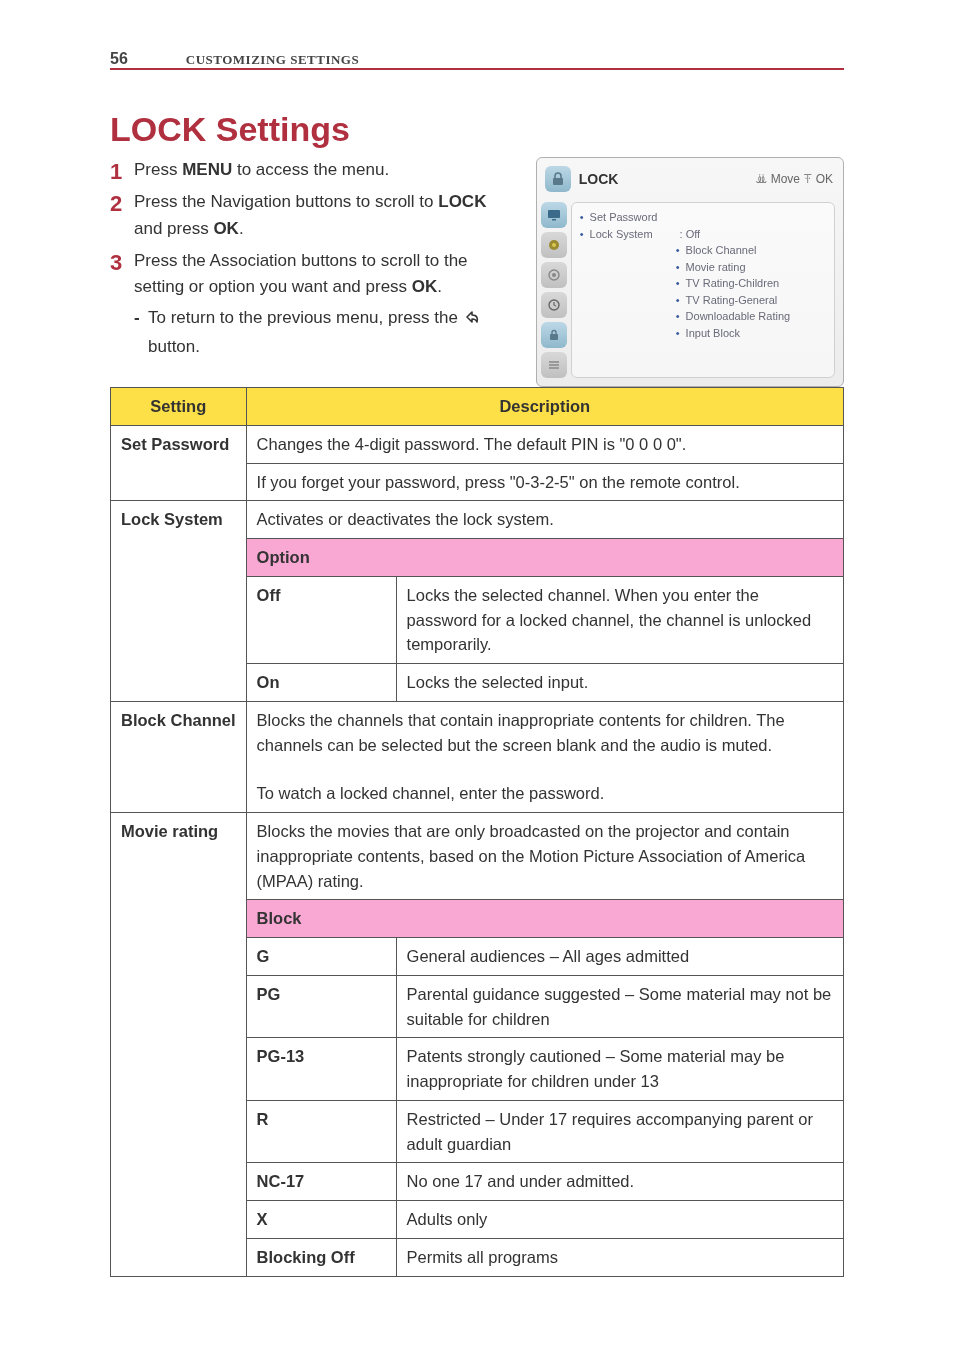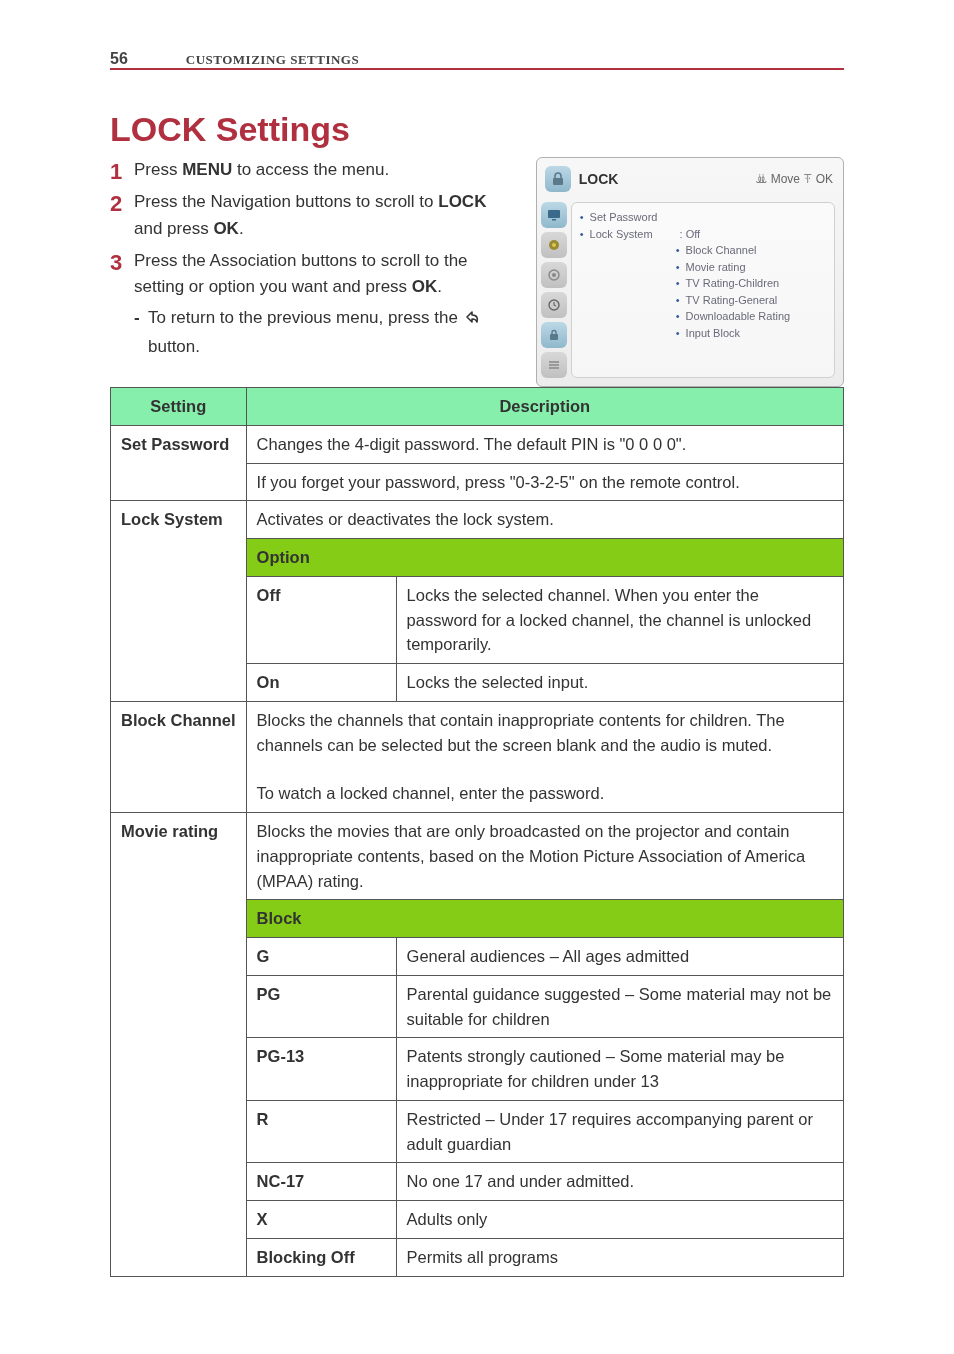--- a/index.html
+++ b/index.html
@@ -28,23 +28,23 @@
   .osd-side { width: 34px; display: flex; flex-direction: column; gap: 4px; padding: 4px 4px 8px 4px; }
   .osd-side-icon { width: 26px; height: 26px; border-radius: 6px; background: linear-gradient(#d8d8d8,#c0c0c0); display:flex; align-items:center; justify-content:center; }
   .osd-side-icon.blue { background: linear-gradient(#bcd8e6,#8fb8cc); }
   .osd-content { flex: 1; margin: 4px 8px 8px 0; border-radius: 6px; background: rgba(255,255,255,0.5); border: 1px solid #d0d0d0; padding: 6px 8px 10px 8px; }
   .osd-item { display: flex; align-items: flex-start; font-size: 11px; color: #6a6a7a; line-height: 1.5; }
   .osd-dot { color: #3a5aa0; margin-right: 6px; }
   .osd-sub { margin-left: 96px; }
   .intro-line { font-size: 17px; color: #444; margin: 28px 0 8px 0; }
   table.settings { width: 100%; border-collapse: collapse; }
   table.settings th, table.settings td { border: 1px solid #555; padding: 6px 10px; font-size: 16.5px; line-height: 1.5; text-align: left; vertical-align: top; }
-  table.settings th { background: #86efac; font-weight: bold; text-align: center; }
+  table.settings th { background: #fde047; font-weight: bold; text-align: center; }
   table.settings td.label { font-weight: bold; background: #fff; white-space: nowrap; }
-  table.settings td.subhead { background: #84cc16; font-weight: bold; }
+  table.settings td.subhead { background: #f9a8d4; font-weight: bold; }
   table.settings td.subkey { font-weight: bold; }
 </style>
 </head>
 <body>
 
 <div class="page">
   <div class="header-row">
     <span class="page-num">56</span>
     <span class="section-name">CUSTOMIZING SETTINGS</span>
   </div>

